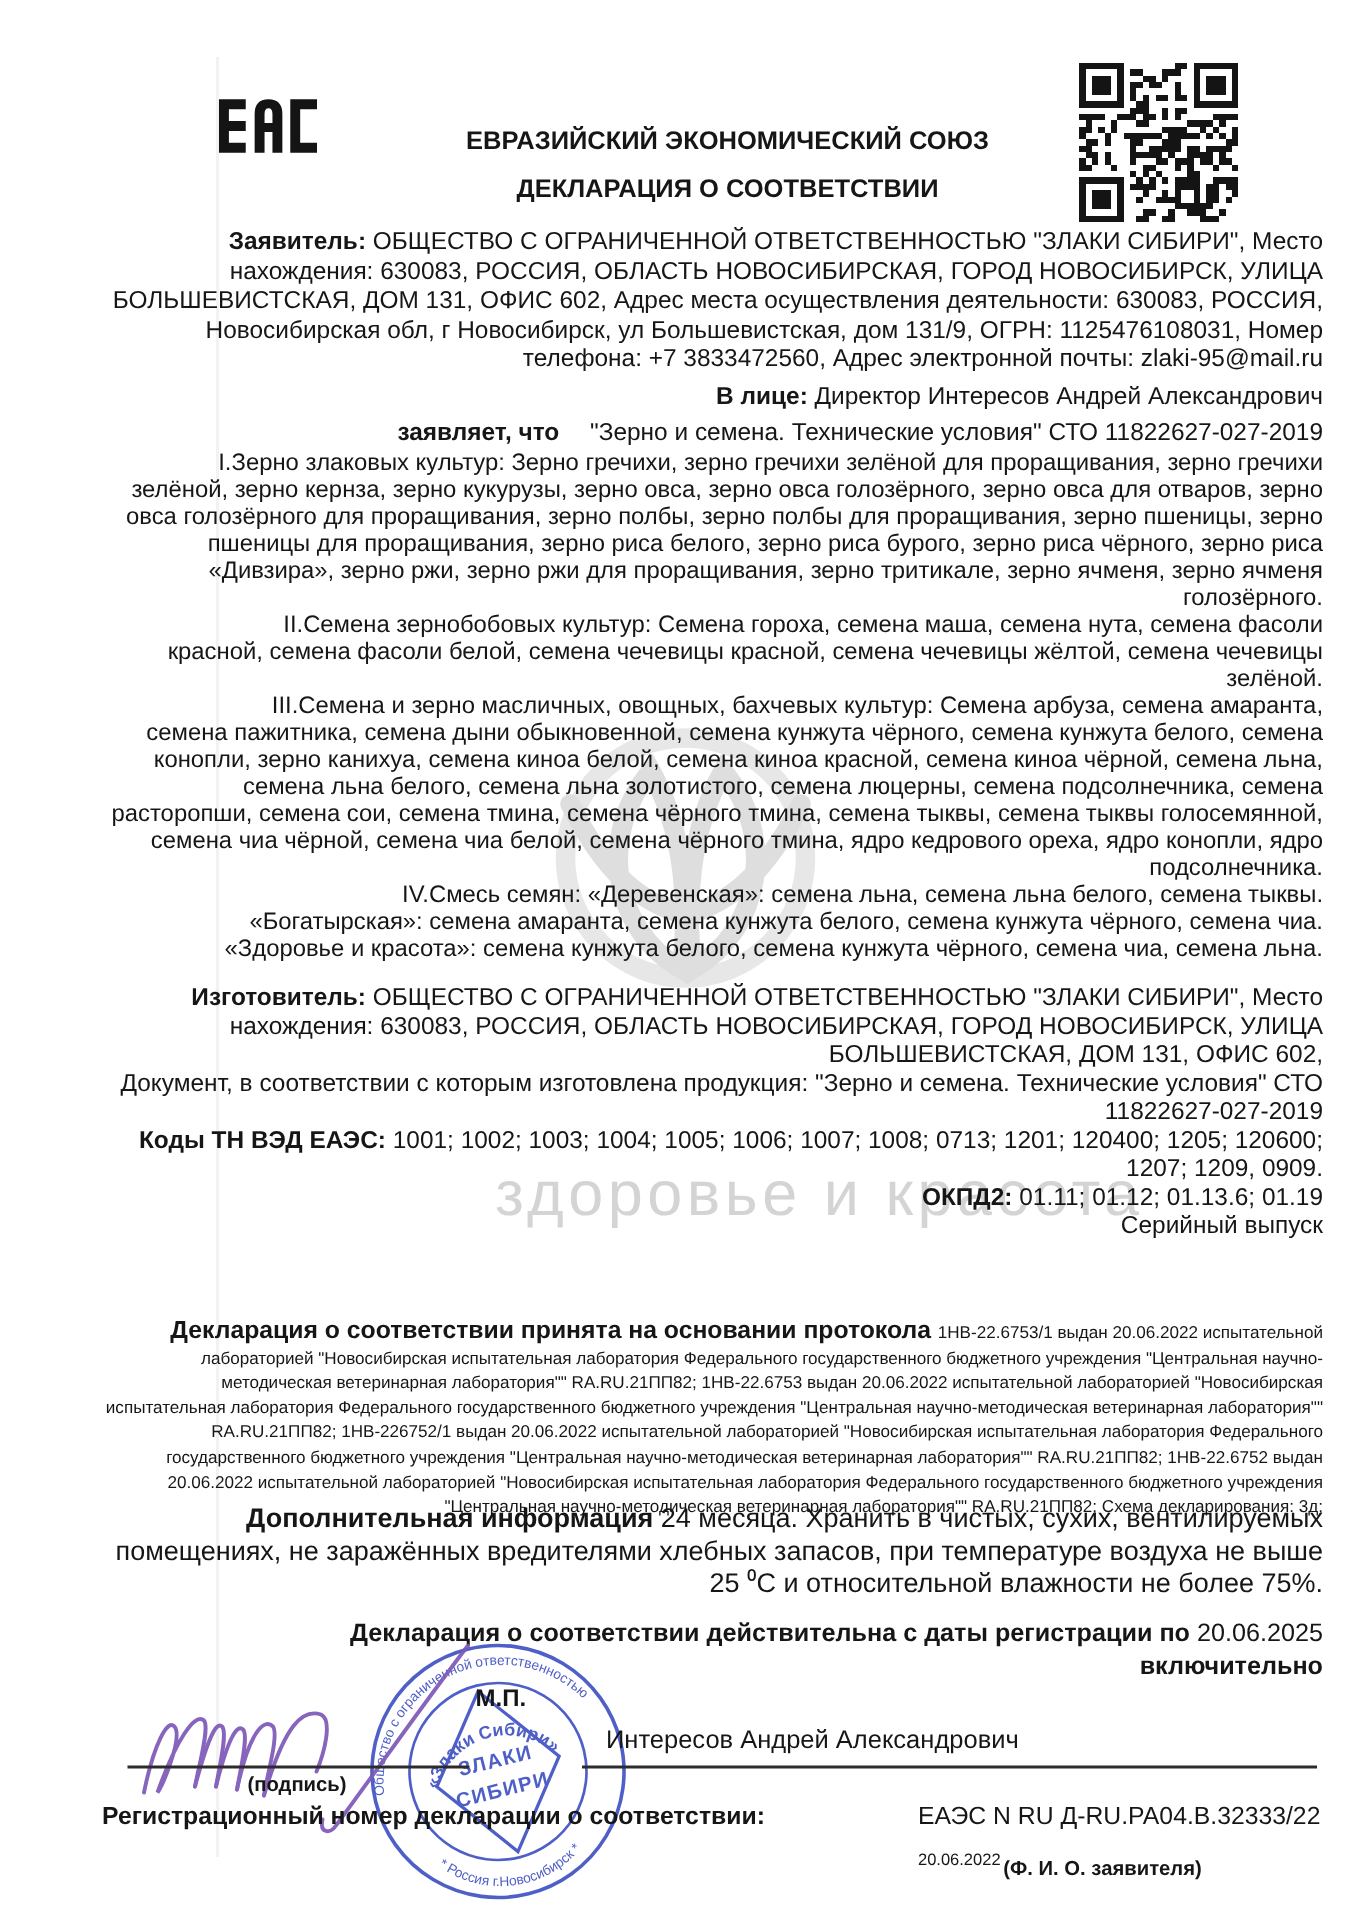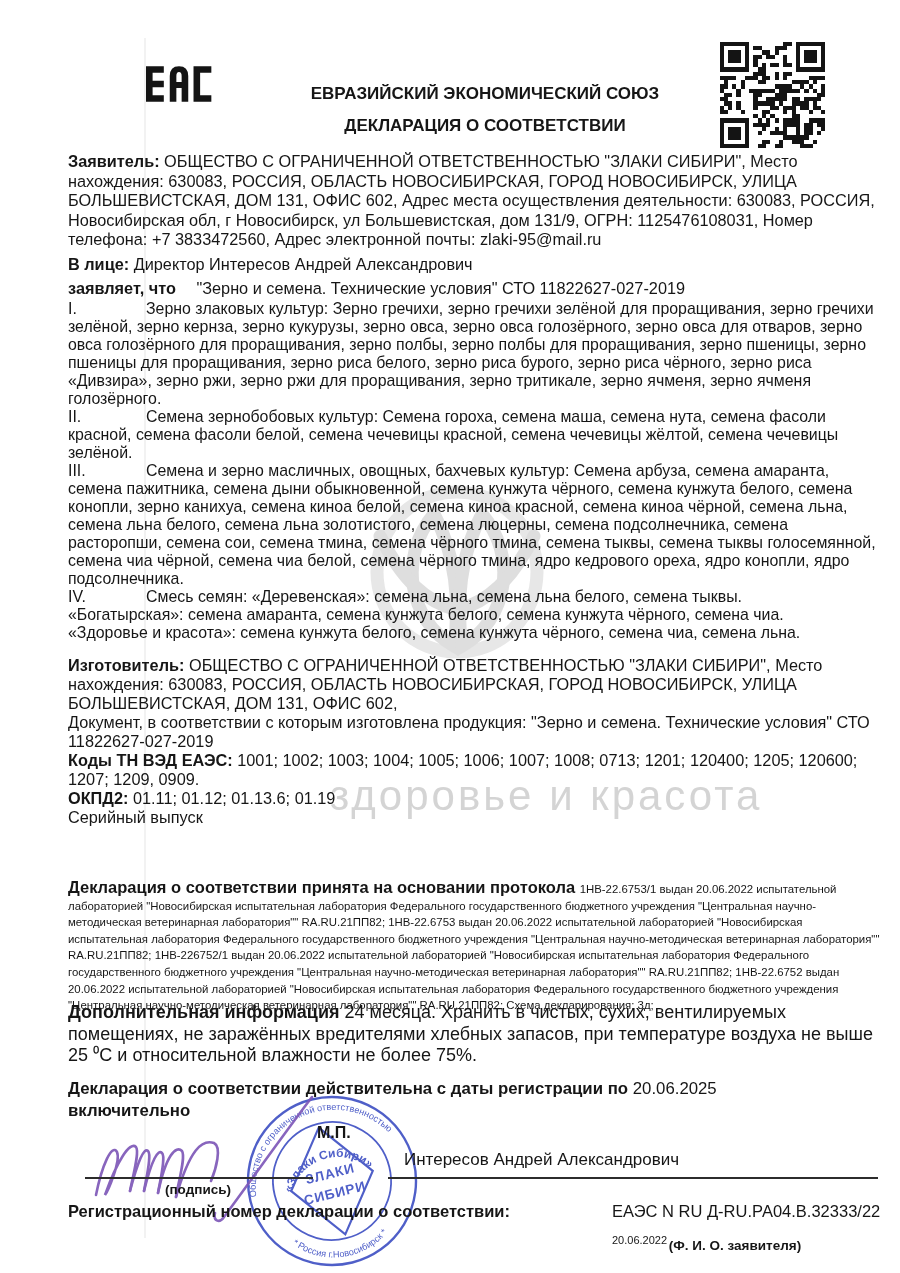--- a/index.html
+++ b/index.html
@@ -1,18 +1,18 @@
 <!DOCTYPE html>
 <html><head>
 <meta charset="utf-8">
 <style>
   html,body{margin:0;padding:0;background:#ffffff;}
   .page{position:relative;width:900px;height:1273px;background:#fff;overflow:hidden;
         font-family:"Liberation Sans",sans-serif;color:#161616;}
-  .blk{position:absolute;left:68px;width:814px;font-size:16.3px;line-height:19.5px;}
+  .blk{position:absolute;left:68px;width:814px;font-size:16.3px;line-height:19.5px;text-align:right;}
   b{font-weight:700;}
   .title{position:absolute;left:70px;right:0;text-align:center;font-weight:700;font-size:17px;}
   .products{font-size:15.9px;line-height:18px;}
   .num{display:inline-block;width:78px;}
   .lbl-gap{margin-right:16px;}
   .protocol{line-height:14.6px;}
   .small{font-size:11.4px;line-height:14.6px;}
   .addl{font-size:18px;line-height:21.5px;}
   .validity{font-size:16.8px;line-height:21.5px;font-weight:700;}
   .validity .reg{font-weight:400;}

